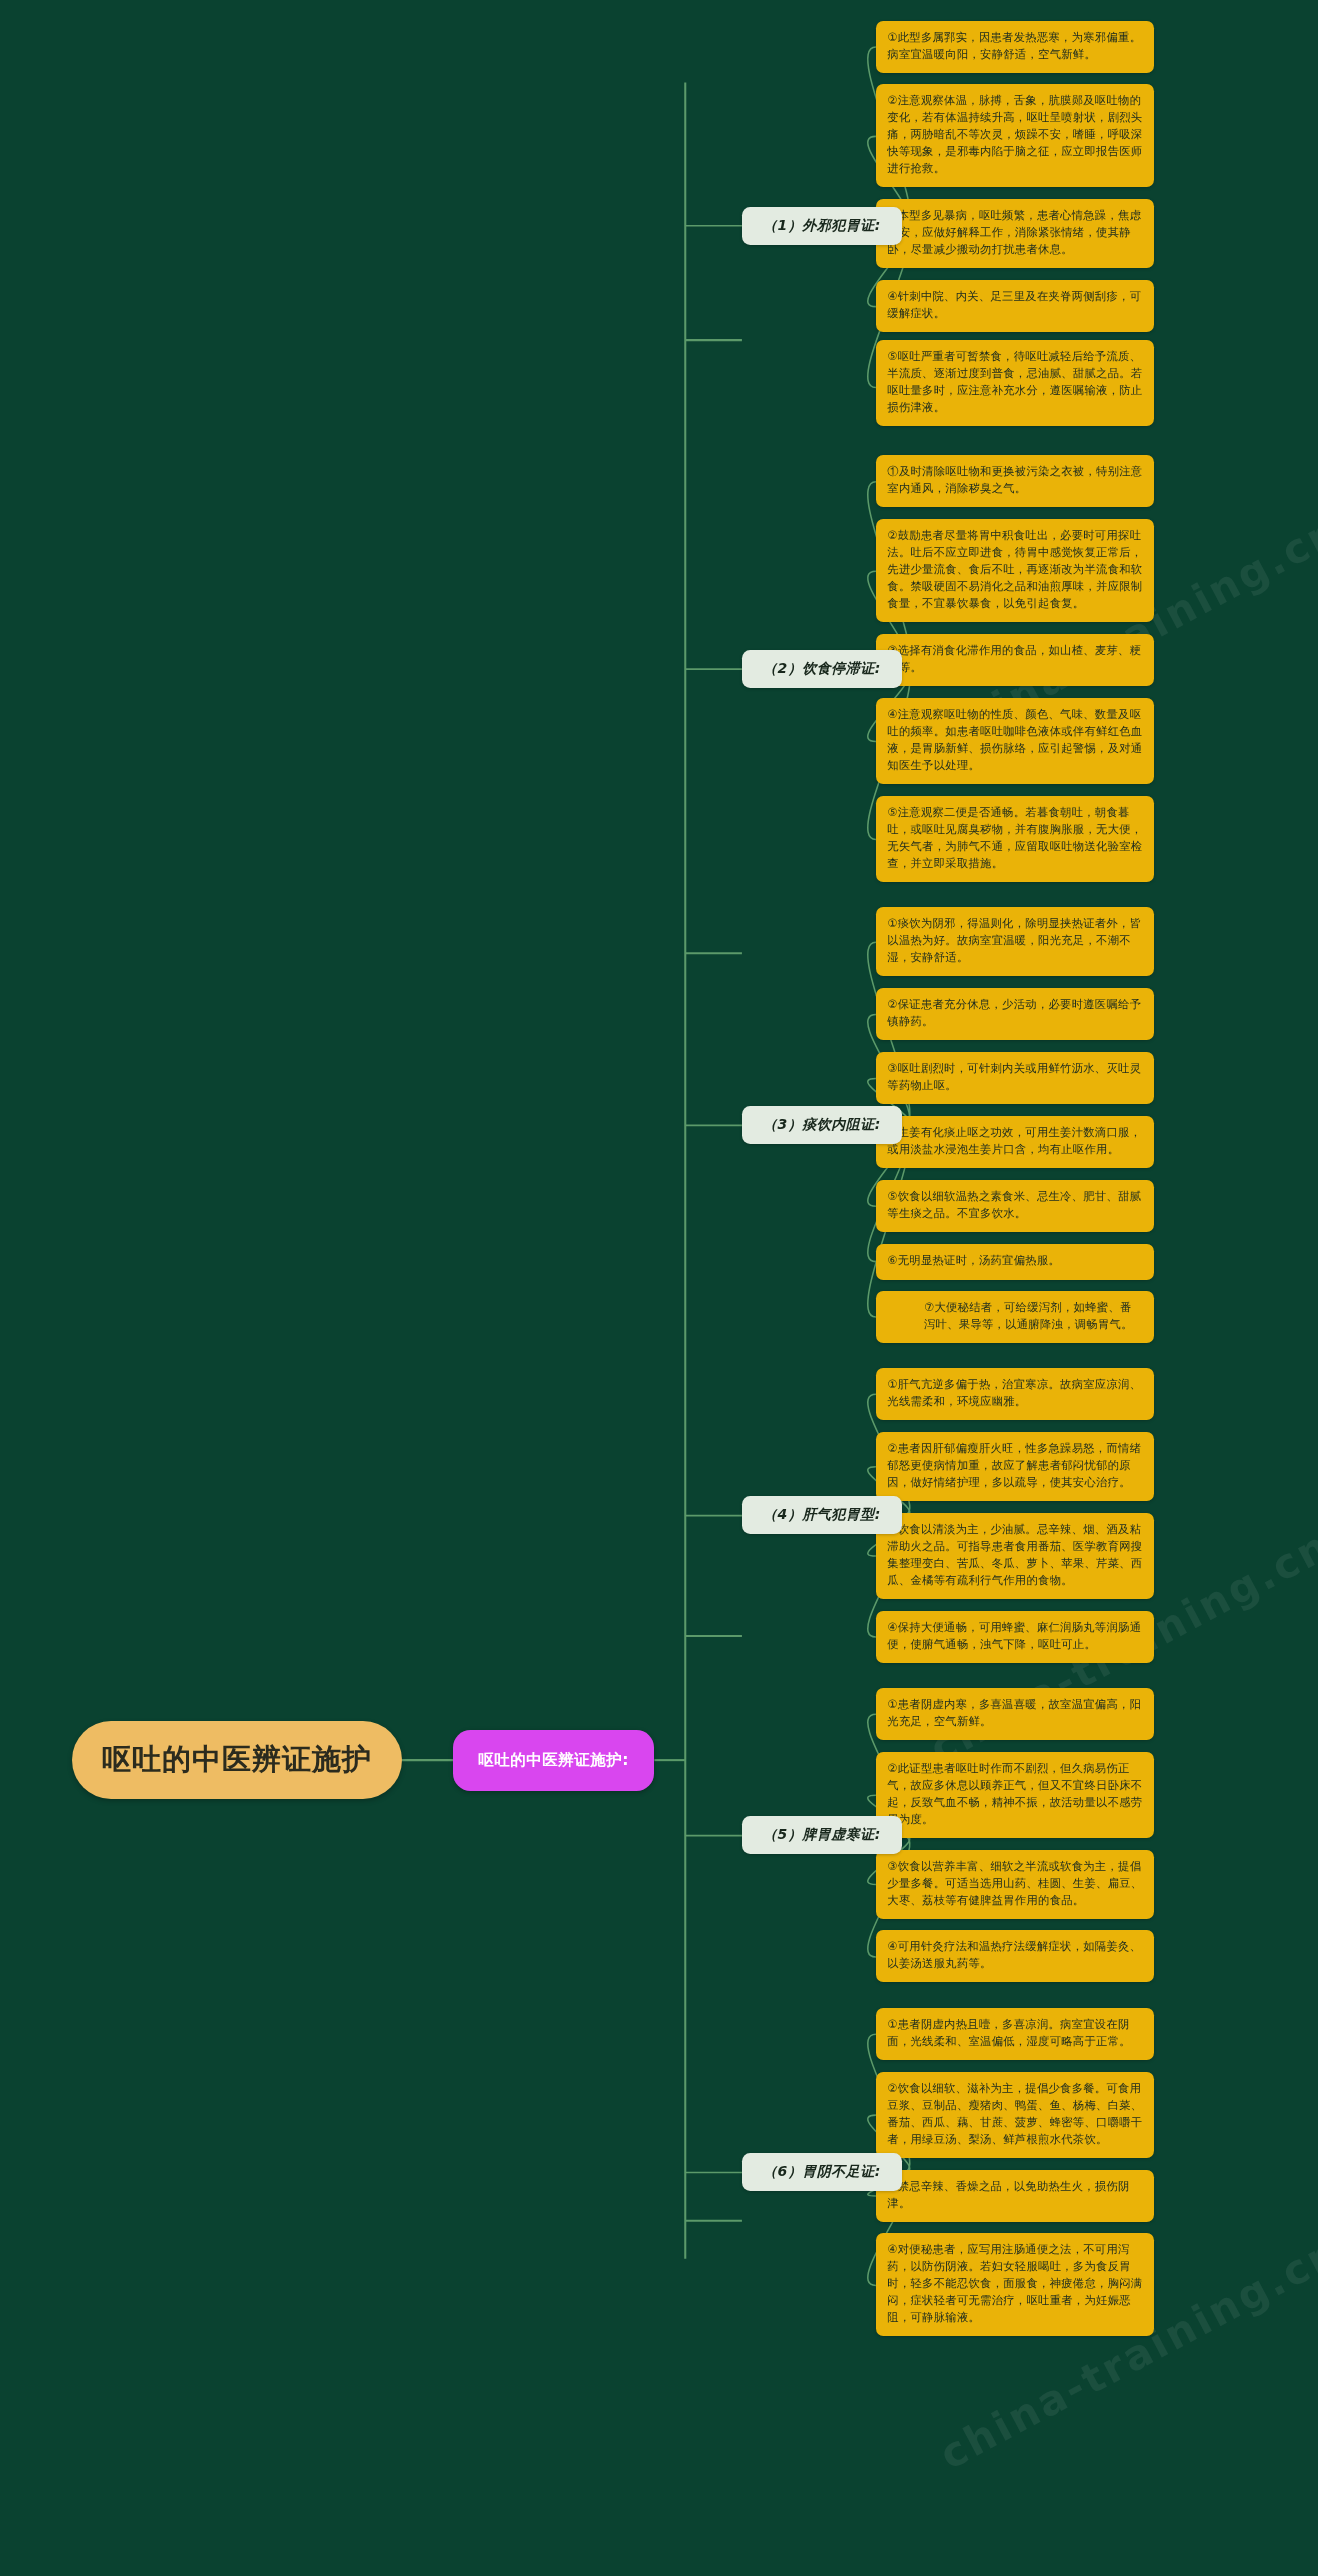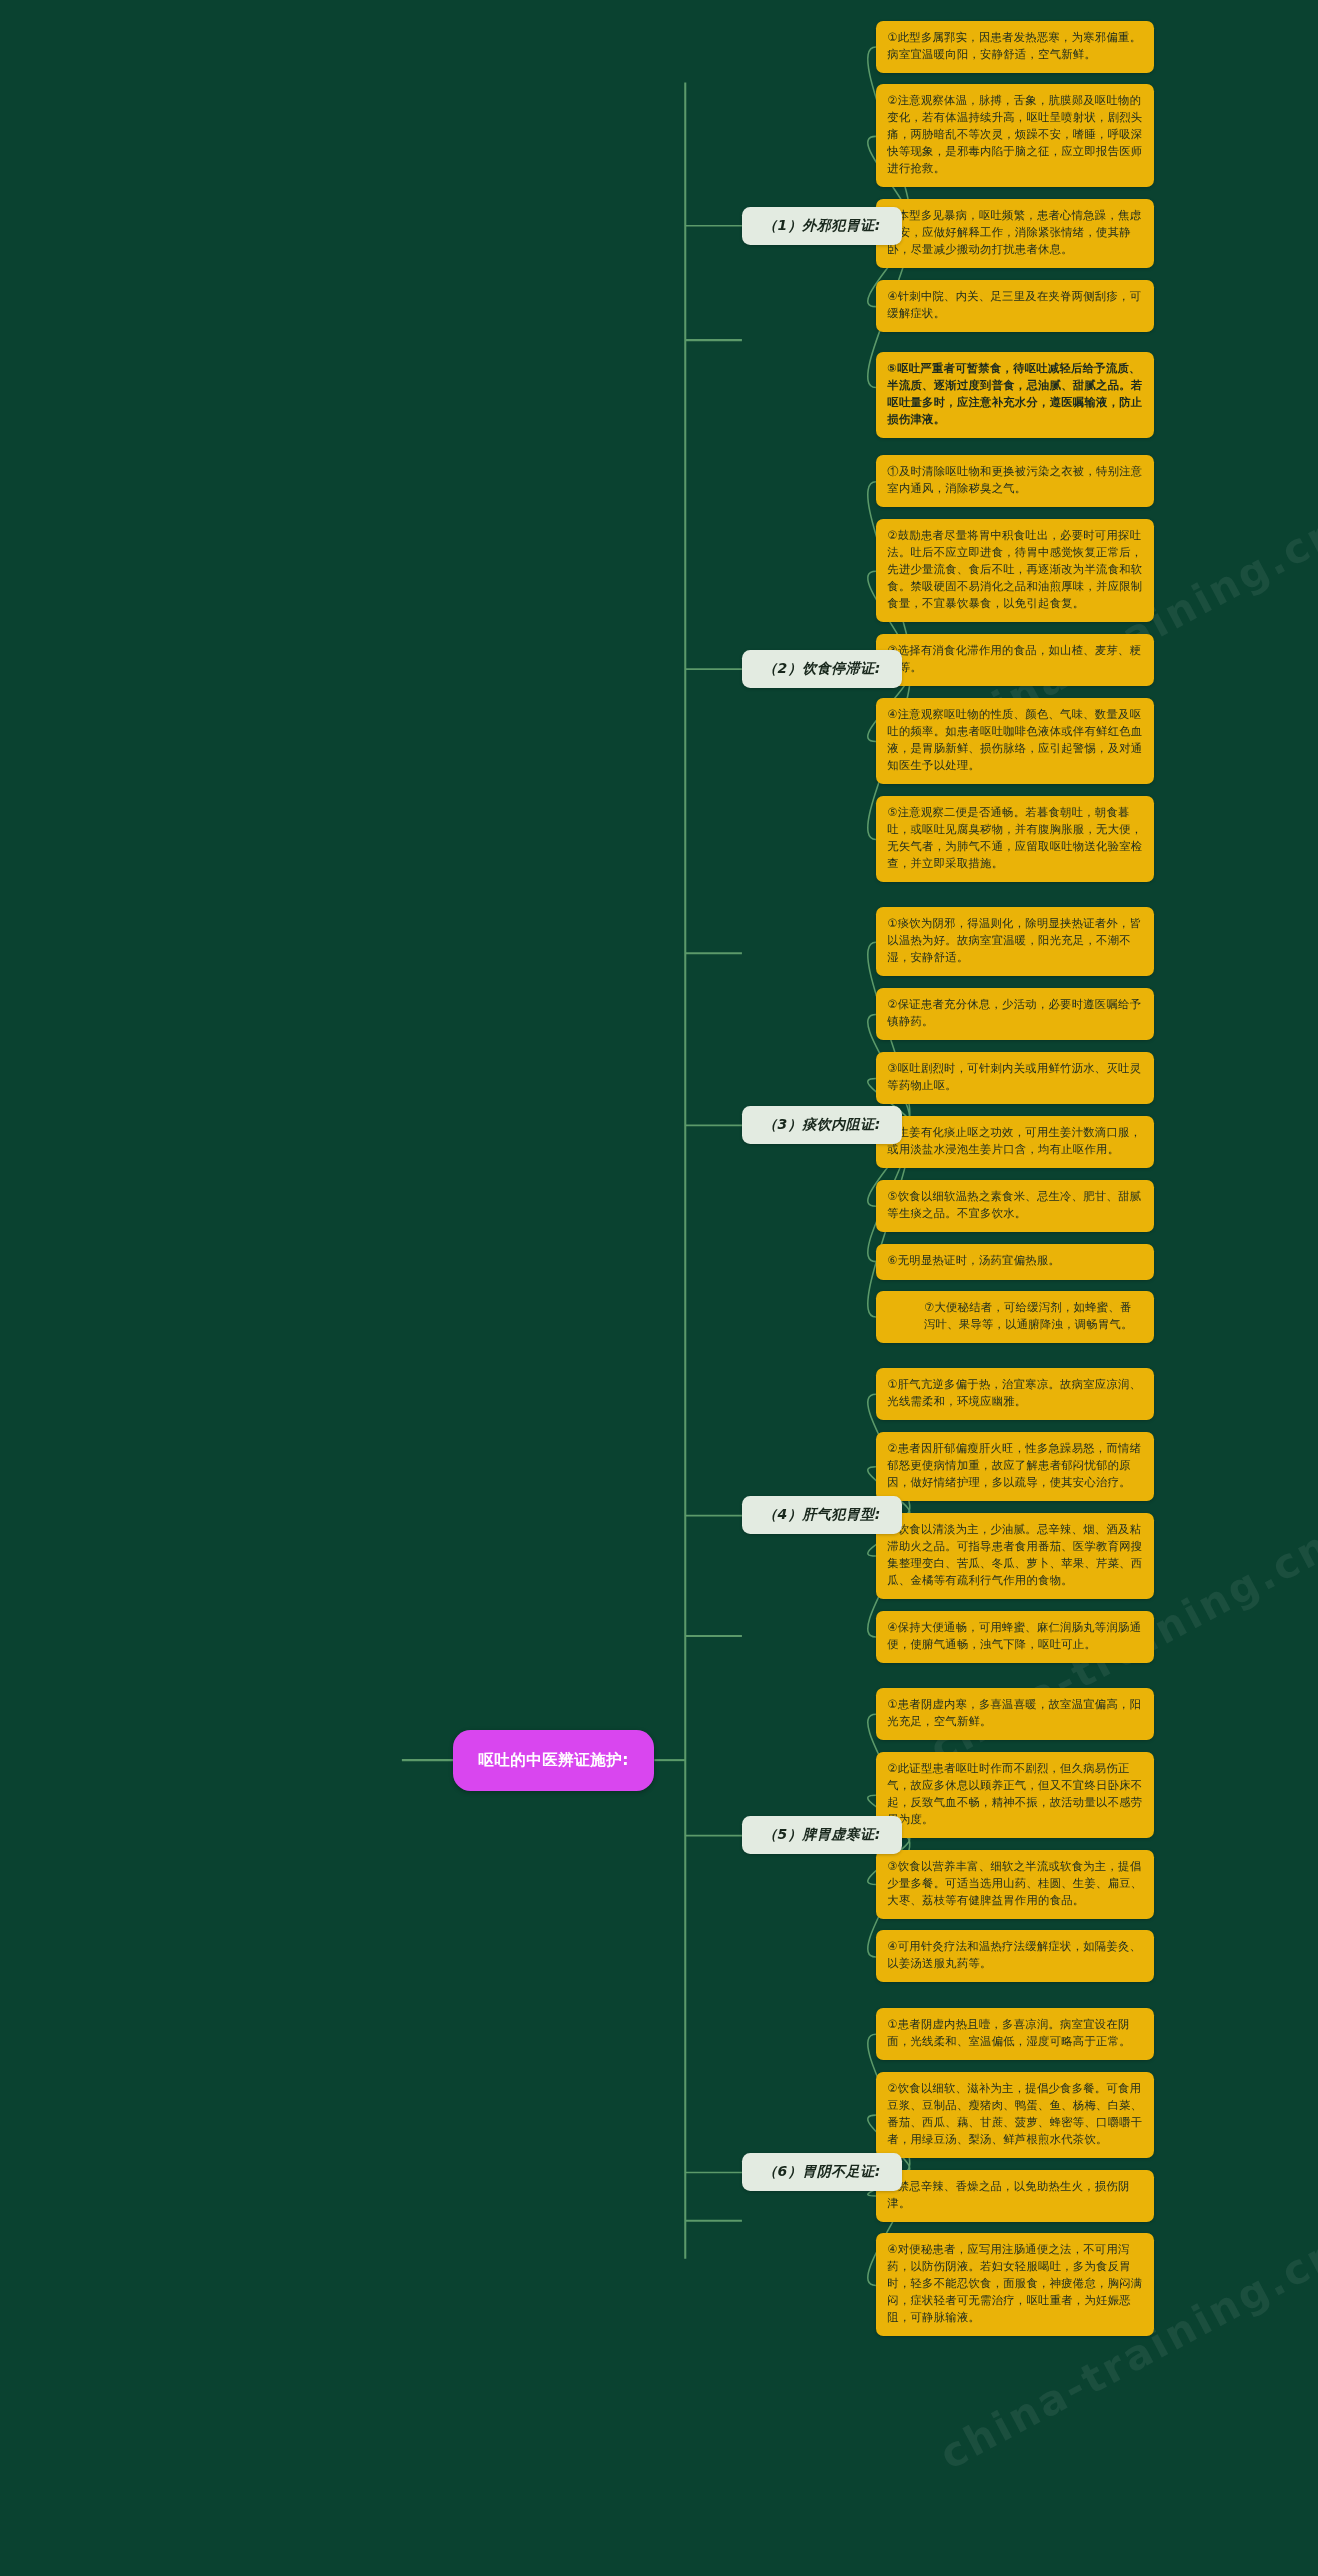--- a/index.html
+++ b/index.html
@@ -113,28 +113,29 @@
           <path d="M1750 4216.5 C1820 4216.5,1630 4262,1700 4262"></path>
           <path d="M1750 4216.5 C1820 4216.5,1630 4435.5,1700 4435.5"></path>
         </g>
     </g>
   </svg>
 
   <div class="wm" style="left:917px;top:608px;">china-training.cn</div>
   <div class="wm" style="left:907px;top:1623px;">china-training.cn</div>
   <div class="wm" style="left:917px;top:2329px;">china-training.cn</div>
 
+  <div class="node root">呕吐的中医辨证施护</div>
   <div class="node lvl2">呕吐的中医辨证施护:</div>
 
   <div id="branches">
       <div class="node leaf" style="top: 20.6px;">①此型多属郛实，因患者发热恶寒，为寒邪偏重。病室宜温暖向阳，安静舒适，空气新鲜。</div>
       <div class="node leaf" style="top: 84px;">②注意观察体温，脉搏，舌象，肮膜郧及呕吐物的变化，若有体温持续升高，呕吐呈喷射状，剧烈头痛，两胁暗乱不等次灵，烦躁不安，嗜睡，呼吸深快等现象，是邪毒内陷于脑之征，应立即报告医师进行抢救。</div>
       <div class="node leaf" style="top: 199px;">③本型多见暴病，呕吐频繁，患者心情急躁，焦虑不安，应做好解释工作，消除紧张情绪，使其静卧，尽量减少搬动勿打扰患者休息。</div>
       <div class="node leaf" style="top: 280px;">④针刺中院、内关、足三里及在夹脊两侧刮疹，可缓解症状。</div>
-      <div class="node leaf" style="top: 352px; font-weight: bold;">⑤呕吐严重者可暂禁食，待呕吐减轻后给予流质、半流质、逐渐过度到普食，忌油腻、甜腻之品。若呕吐量多时，应注意补充水分，遵医嘱输液，防止损伤津液。</div>
+      <div class="node leaf" style="top: 340px;">⑤呕吐严重者可暂禁食，待呕吐减轻后给予流质、半流质、逐渐过度到普食，忌油腻、甜腻之品。若呕吐量多时，应注意补充水分，遵医嘱输液，防止损伤津液。</div>
       <div class="node cat" style="left: 742px; top: 207px;">（1）外邪犯胃证:</div>
       <div class="node leaf" style="top: 455px; font-family: Liberation Mono, monospace;">①及时清除呕吐物和更换被污染之衣被，特别注意室内通风，消除秽臭之气。</div>
       <div class="node leaf" style="top: 519px;">②鼓励患者尽量将胃中积食吐出，必要时可用探吐法。吐后不应立即进食，待胃中感觉恢复正常后，先进少量流食、食后不吐，再逐渐改为半流食和软食。禁吸硬固不易消化之品和油煎厚味，并应限制食量，不宜暴饮暴食，以免引起食复。</div>
       <div class="node leaf" style="top: 634px;">③选择有消食化滞作用的食品，如山楂、麦芽、粳米等。</div>
       <div class="node leaf" style="top: 698px;">④注意观察呕吐物的性质、颜色、气味、数量及呕吐的频率。如患者呕吐咖啡色液体或伴有鲜红色血液，是胃肠新鲜、损伤脉络，应引起警惕，及对通知医生予以处理。</div>
       <div class="node leaf" style="top: 796px;">⑤注意观察二便是否通畅。若暮食朝吐，朝食暮吐，或呕吐见腐臭秽物，并有腹胸胀服，无大便，无矢气者，为肺气不通，应留取呕吐物送化验室检查，并立即采取措施。</div>
       <div class="node cat" style="left: 742px; top: 650px;">（2）饮食停滞证:</div>
       <div class="node leaf" style="top: 907px;">①痰饮为阴邪，得温则化，除明显挟热证者外，皆以温热为好。故病室宜温暖，阳光充足，不潮不湿，安静舒适。</div>
       <div class="node leaf" style="top: 988px;">②保证患者充分休息，少活动，必要时遵医嘱给予镇静药。</div>
       <div class="node leaf" style="top: 1052px;">③呕吐剧烈时，可针刺内关或用鲜竹沥水、灭吐灵等药物止呕。</div>

